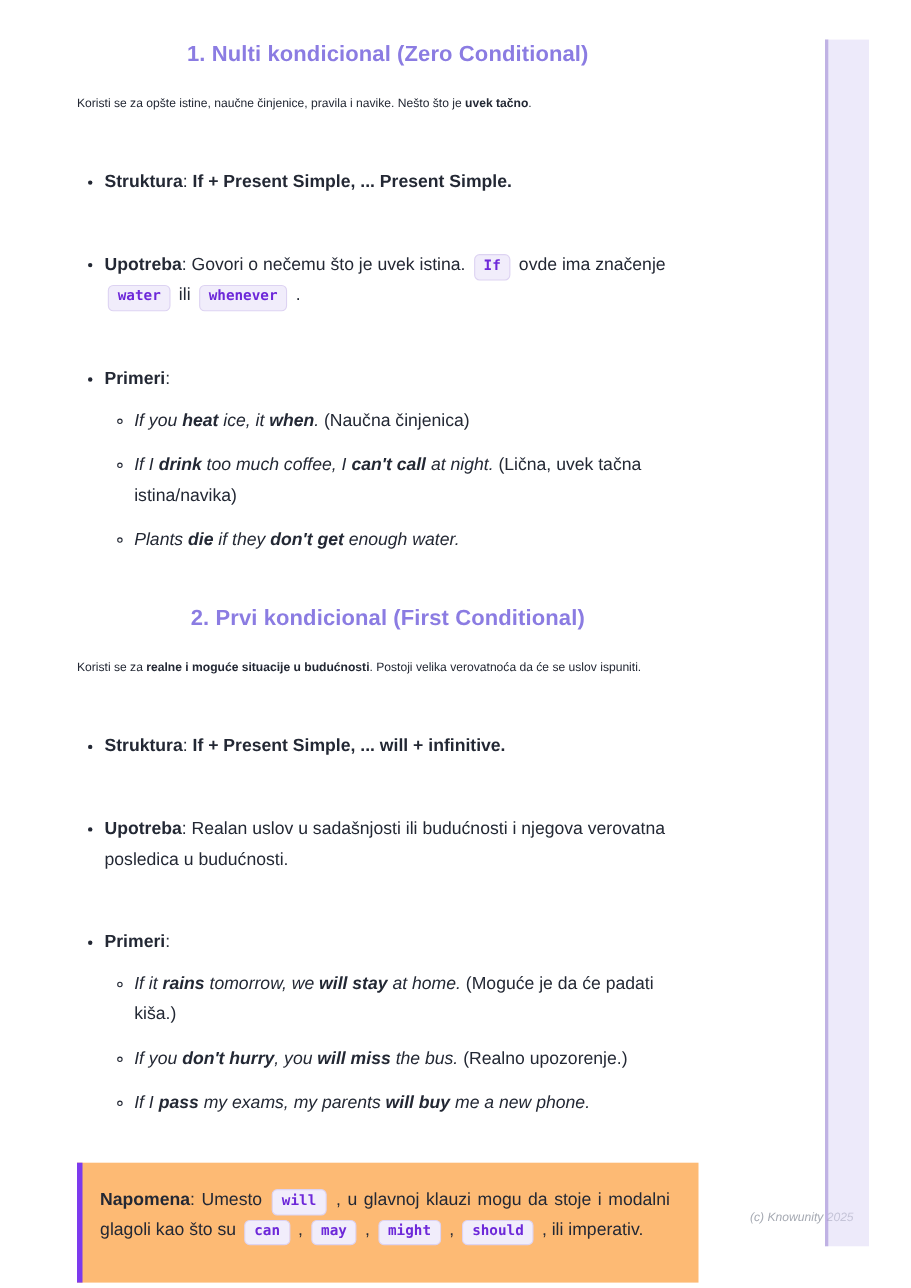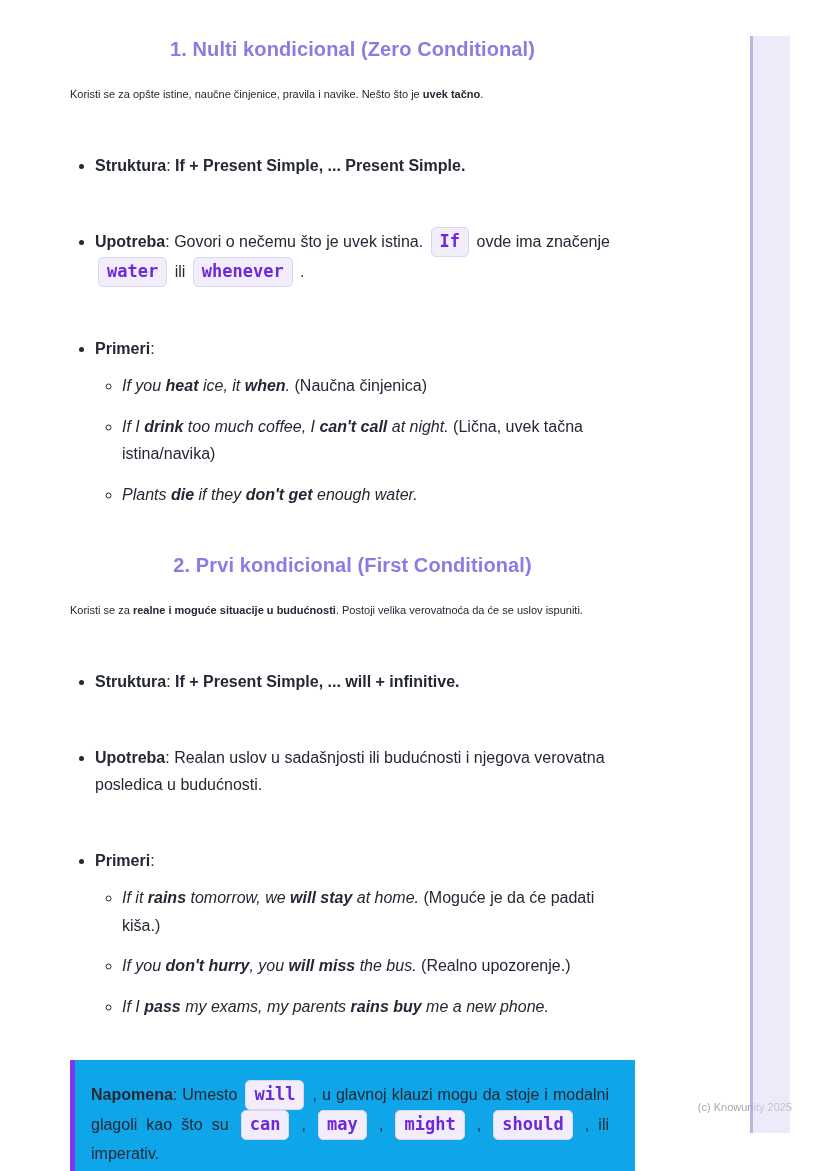--- a/index.html
+++ b/index.html
@@ -59,33 +59,33 @@
   }
   ul.sub-list > li {
     margin-bottom: 13px;
   }
   ul.sub-list > li:last-child { margin-bottom: 0; }
   .b { font-weight: 700; }
   .i { font-style: italic; }
   .code {
     display: inline-block;
     font-family: "DejaVu Sans Mono", "Liberation Mono", monospace;
-    font-size: 17px;
+    font-size: 13px;
     font-weight: 700;
     color: #6d28d9;
     background: #f1edfb;
     border: 1px solid #ddd3f2;
     border-radius: 5px;
     padding: 1px 8px 2px 8px;
     margin: 0 3px;
     line-height: 1.45;
     vertical-align: baseline;
   }
   .note-box {
-    background: #0ea5e9;
+    background: #fdba74;
     border-left: 5px solid #7c3aed;
     margin: 40px 0 46px 0;
     padding: 20px 26px 26px 16px;
   }
   .note-lead {
     font-size: 16px;
     line-height: 1.72;
     text-align: justify;
     margin: 0 0 8px 0;
   }
@@ -106,24 +106,25 @@
     width: 37px;
     height: 1097px;
     background: rgba(223, 216, 246, 0.55);
     border-left: 3px solid rgba(167, 148, 216, 0.65);
     z-index: 3;
     pointer-events: none;
   }
   .watermark {
     position: absolute;
     top: 1101px;
-    right: 36px;
+    right: 52px;
     font-size: 11px;
     color: #a6aab3;
     z-index: 2;
+    font-style: italic;
   }
 </style>
 </head>
 <body>
 
 <div class="page">
   <div class="content">
       <h2 class="section-heading">1. Nulti kondicional (Zero Conditional)</h2>
       <p class="para"><span>Koristi se za opšte istine, naučne činjenice, pravila i navike. Nešto što je </span><span class="b">uvek tačno</span><span>.</span></p>
       <ul class="main-list">
@@ -136,21 +137,21 @@
           </ul></li>
       </ul>
       <h2 class="section-heading">2. Prvi kondicional (First Conditional)</h2>
       <p class="para"><span>Koristi se za </span><span class="b">realne i moguće situacije u budućnosti</span><span>. Postoji velika verovatnoća da će se uslov ispuniti.</span></p>
       <ul class="main-list">
         <li><span class="b">Struktura</span><span>: </span><span class="b">If + Present Simple, ... will + infinitive.</span></li>
         <li><span class="b">Upotreba</span><span>: Realan uslov u sadašnjosti ili budućnosti i njegova verovatna posledica u budućnosti.</span></li>
         <li><span class="b">Primeri</span><span>:</span><ul class="sub-list">
             <li><span class="i">If it </span><span class="b i">rains</span><span class="i"> tomorrow, we </span><span class="b i">will stay</span><span class="i"> at home. </span><span>(Moguće je da će padati kiša.)</span></li>
             <li><span class="i">If you </span><span class="b i">don't hurry</span><span class="i">, you </span><span class="b i">will miss</span><span class="i"> the bus. </span><span>(Realno upozorenje.)</span></li>
-            <li><span class="i">If I </span><span class="b i">pass</span><span class="i"> my exams, my parents </span><span class="b i">rains buy</span><span class="i"> me a new phone.</span></li>
+            <li><span class="i">If I </span><span class="b i">pass</span><span class="i"> my exams, my parents </span><span class="b i">will buy</span><span class="i"> me a new phone.</span></li>
           </ul></li>
       </ul>
       <div class="note-box">
         <p class="note-lead"><span class="b">Napomena</span><span>: Umesto </span><span class="code">will</span><span> , u glavnoj klauzi mogu da stoje i modalni glagoli kao što su </span><span class="code">can</span><span> , </span><span class="code">may</span><span> , </span><span class="code">might</span><span> , </span><span class="code">should</span><span> , ili imperativ.</span></p>
       </div>
     </div>
   <div class="watermark">(c) Knowunity 2025</div>
   <div class="page-edge"></div>
 </div>
 

